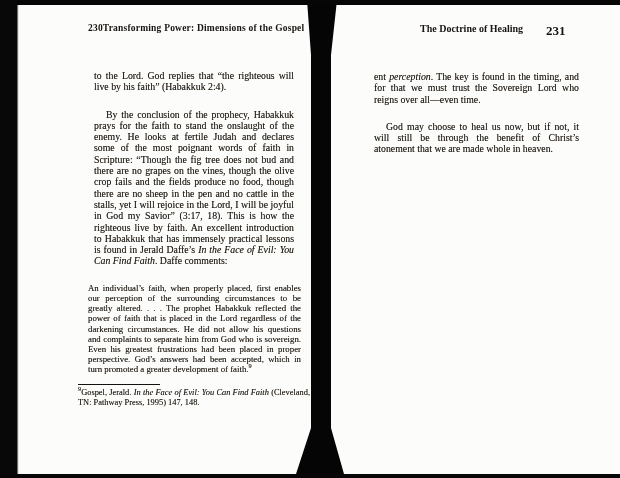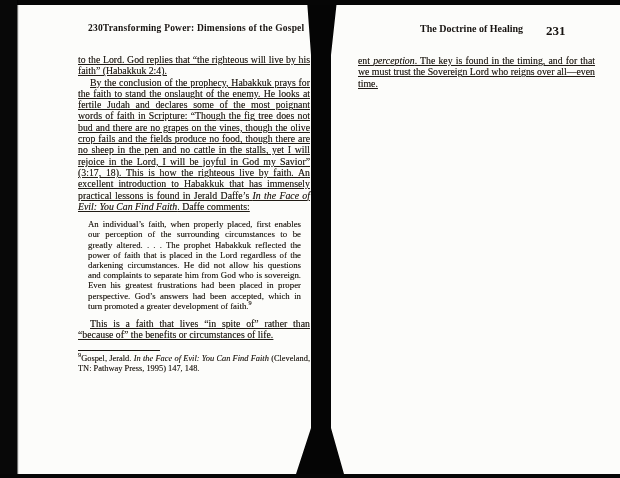--- a/index.html
+++ b/index.html
@@ -26,21 +26,21 @@
   .left-head { left:88px; }
   .left-head .pgnum { }
   .rh-title { position:absolute; top:23px; left:420px; font-size:10px; font-weight:bold; color:#171310; white-space:nowrap; }
   .rh-num   { position:absolute; top:23px; left:546px; font-size:13px; font-weight:bold; color:#171310; }
 
   .body-col { position:absolute; text-align:justify; font-size:9.8px; line-height:11.3px;
               text-shadow:0 0 .4px rgba(40,32,24,.55); }
   .left-col  { left:78px;  top:54px; width:232px; }
   .right-col { left:358px; top:55px; width:237px; }
 
-  .para { margin:0;text-decoration:underline; }
+  .para { margin:16px; }
   .indent { text-indent:12px; }
   .ital { font-style:italic; }
 
   .bq { margin:7px 0 7px 10px; width:213px; font-size:8.8px; line-height:10.2px; text-align:justify; }
   sup { font-size:6.3px; line-height:0; vertical-align:4px; }
 
   .fn-rule { width:82px; height:1.5px; background:#15110d; margin:9px 0 3px 0; }
   .fn { margin:0; font-size:8.4px; line-height:9.8px; text-align:justify; }
 </style>
 </head>
@@ -52,27 +52,27 @@
     <span class="pgnum">230</span><span>Transforming Power: Dimensions of the Gospel</span>
   </div>
 
   <div class="rh-title">The Doctrine of Healing</div>
   <div class="rh-num">231</div>
 
   <div class="body-col left-col">
     <p class="para">to the Lord. God replies that “the righteous will live by his faith” (Habakkuk 2:4).</p>
     <p class="para indent"><span>By the conclusion of the prophecy, Habakkuk prays for the faith to stand the onslaught of the enemy. He looks at fertile Judah and declares some of the most poignant words of faith in Scripture: “Though the fig tree does not bud and there are no grapes on the vines, though the olive crop fails and the fields produce no food, though there are no sheep in the pen and no cattle in the stalls, yet I will rejoice in the Lord, I will be joyful in God my Savior” (3:17, 18). This is how the righteous live by faith. An excellent introduction to Habakkuk that has immensely practical lessons is found in Jerald Daffe’s </span><span class="ital">In the Face of Evil: You Can Find Faith</span><span>. Daffe comments:</span></p>
     <div class="bq"><span>An individual’s faith, when properly placed, first enables our perception of the surrounding circumstances to be greatly altered. . . . The prophet Habakkuk reflected the power of faith that is placed in the Lord regardless of the darkening circumstances. He did not allow his questions and complaints to separate him from God who is sovereign. Even his greatest frustrations had been placed in proper perspective. God’s answers had been accepted, which in turn promoted a greater development of faith.</span><sup>9</sup></div>
-    <p class="para indent">This is a faith that lives “in spite of” rather than “because of” the benefits or circumstances of life.</p>
     <div class="fn-rule"></div>
     <p class="fn"><sup>9</sup><span>Gospel, Jerald. </span><span class="ital">In the Face of Evil: You Can Find Faith</span><span> (Cleveland, TN: Pathway Press, 1995) 147, 148.</span></p>
   </div>
 
   <div class="body-col right-col">
     <p class="para"><span>ent </span><span class="ital">perception</span><span>. The key is found in the timing, and for that we must trust the Sovereign Lord who reigns over all—even time.</span></p>
+    <p class="para indent">God may choose to heal us now, but if not, it will still be through the benefit of Christ’s atonement that we are made whole in heaven.</p>
   </div>
 
   <div class="gutter"></div>
   <div class="edge-top"></div>
   <div class="edge-left"></div>
   <div class="edge-bottom"></div>
 
 </div>
 
 </body></html>

